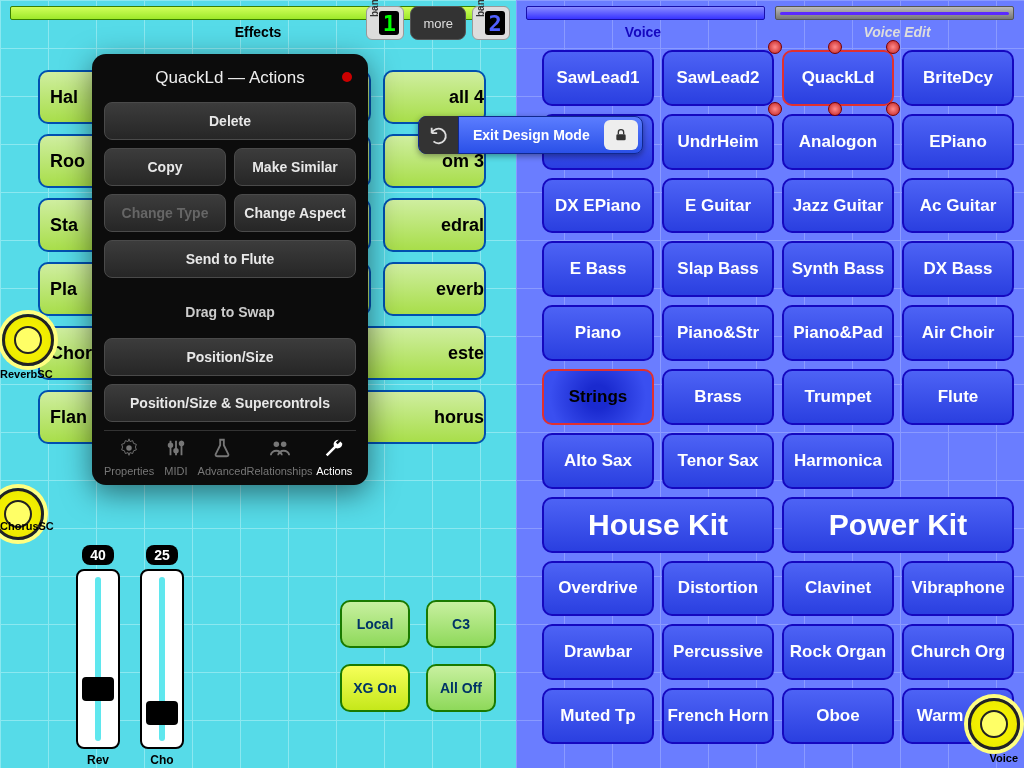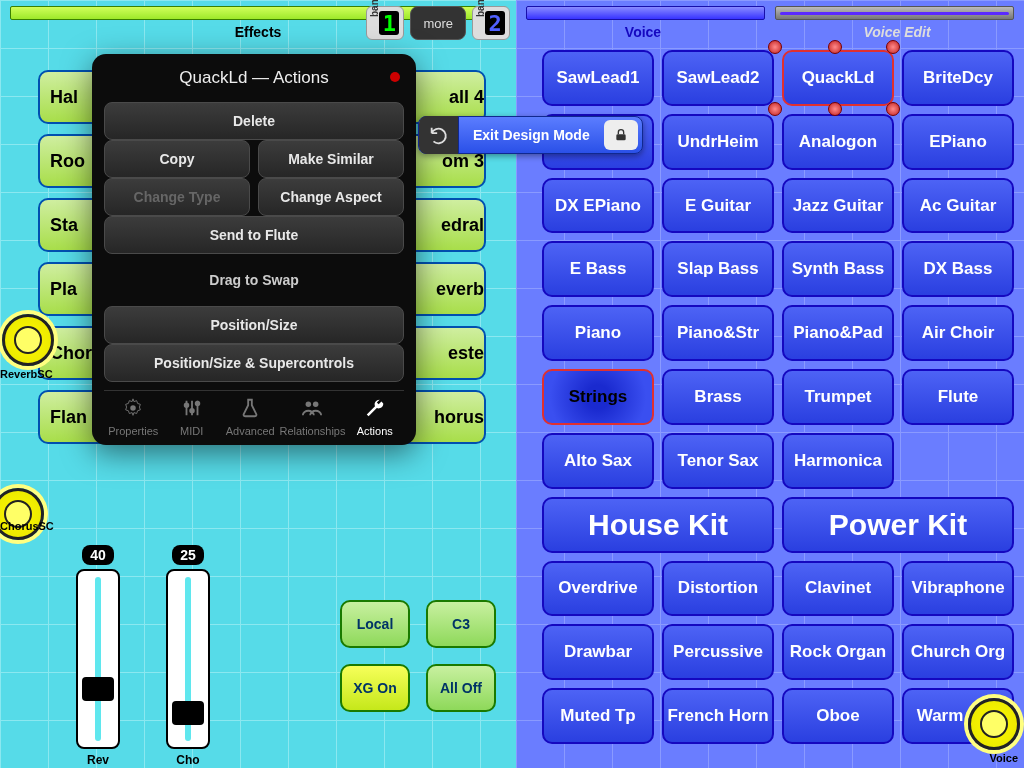--- a/index.html
+++ b/index.html
@@ -46,21 +46,21 @@
     border-radius: 50%; background: radial-gradient(#fff700, #e6e600);
     border: 3px solid #222; box-shadow: 0 0 0 4px #ffff80;
   }
   .dial::after {
     content: ""; position: absolute; inset: 9px; border-radius: 50%;
     border: 2px solid #222; background: #ffff66;
   }
   .dial-label { position: absolute; font-size: 11px; font-weight: bold; color:#000; }
 
   
-  .sliders { position: absolute; left: 66px; top: 545px; display: flex; gap: 26px; }
+  .sliders { position: absolute; left: 66px; top: 545px; display: flex; }
   .slider-unit { width: 64px; text-align: center; }
   .slider-readout {
     display:inline-block; padding:2px 8px; background:#000; color:#fff;
     border-radius:8px; font-size:14px; font-weight:bold; margin-bottom:4px;
   }
   .slider-track {
     width: 44px; height: 180px; margin: 0 auto;
     border: 2px solid #000; border-radius: 8px; background:#fff;
     position:relative;
   }
@@ -163,30 +163,30 @@
     background:radial-gradient(#ff8a8a,#c02020); border:1px solid #700;
   }
 
   .voice-dial {
     position:absolute; bottom:6px; right:4px;
   }
   .voice-dial-label{position:absolute; bottom:4px; right:6px; font-size:11px; font-weight:bold; color:#000;}
 
   
   .popover {
-    position:absolute; top:54px; left:92px; width:324px; 
+    position:absolute; top:54px; left:92px; width:276px; 
     background:#0c0c0c; border-radius:14px; padding:14px 12px 8px;
     box-shadow:0 8px 30px rgba(0,0,0,.5); z-index:50;
   }
   .pop-title {
     color:#eee; font-size:17px; text-align:center; margin-bottom:14px;
     position:relative;
   }
   .rec-dot{position:absolute; right:4px; top:4px; width:10px; height:10px; border-radius:50%; background:#cc0000;}
-  .act-row { display:flex; gap:8px; margin-bottom:0;justify-content:center;}
+  .act-row { display:flex; gap:8px; margin-bottom:8px;justify-content:center;}
   .act-btn {
     flex:1; height:38px; border-radius:8px;
     background:linear-gradient(#3c3c3c,#262626); border:1px solid #4a4a4a;
     color:#e8e8e8; font-size:14px; font-weight:bold;
     display:flex; align-items:center; justify-content:center;
   }
   .act-btn.full{width:100%;}
   .act-btn.dim{color:#666;}
   .drag-swap{color:#ccc; text-align:center; font-size:14px; font-weight:bold; padding:18px 0;}
   .pop-tabs{

